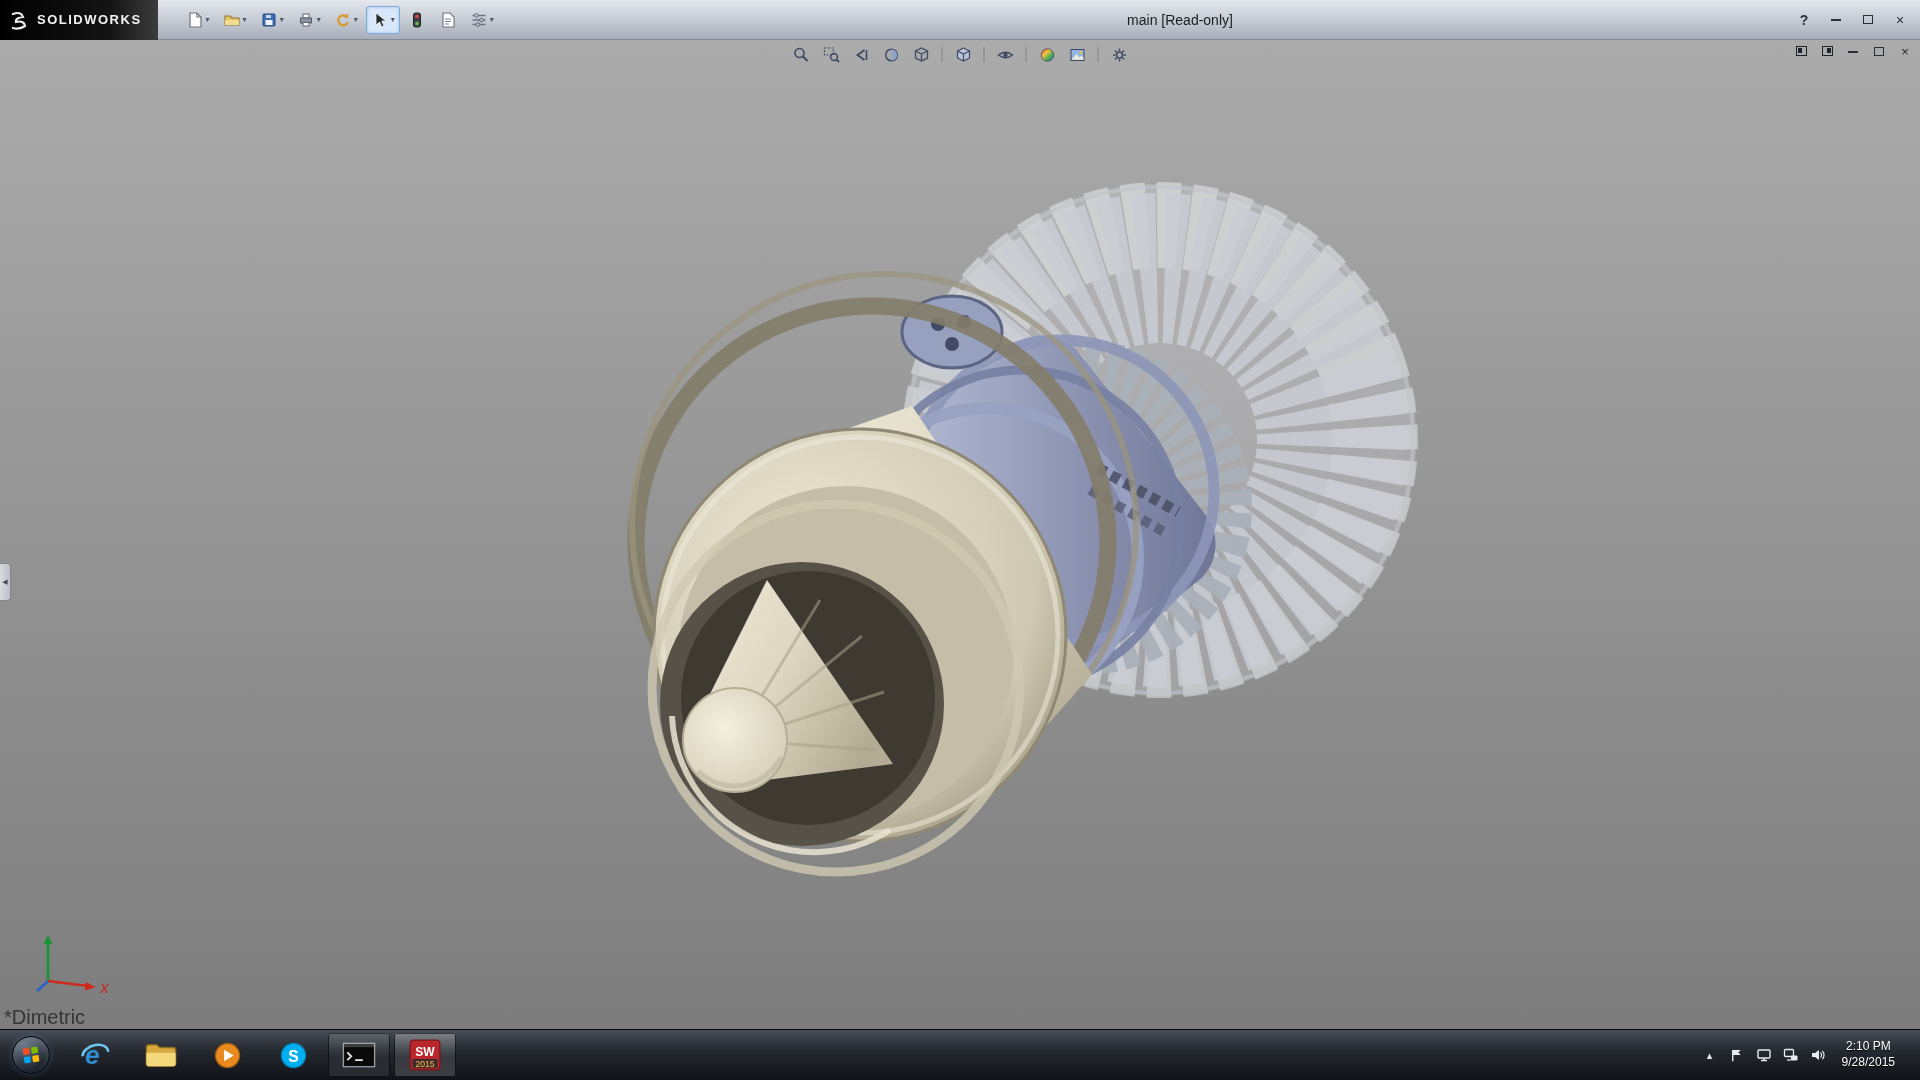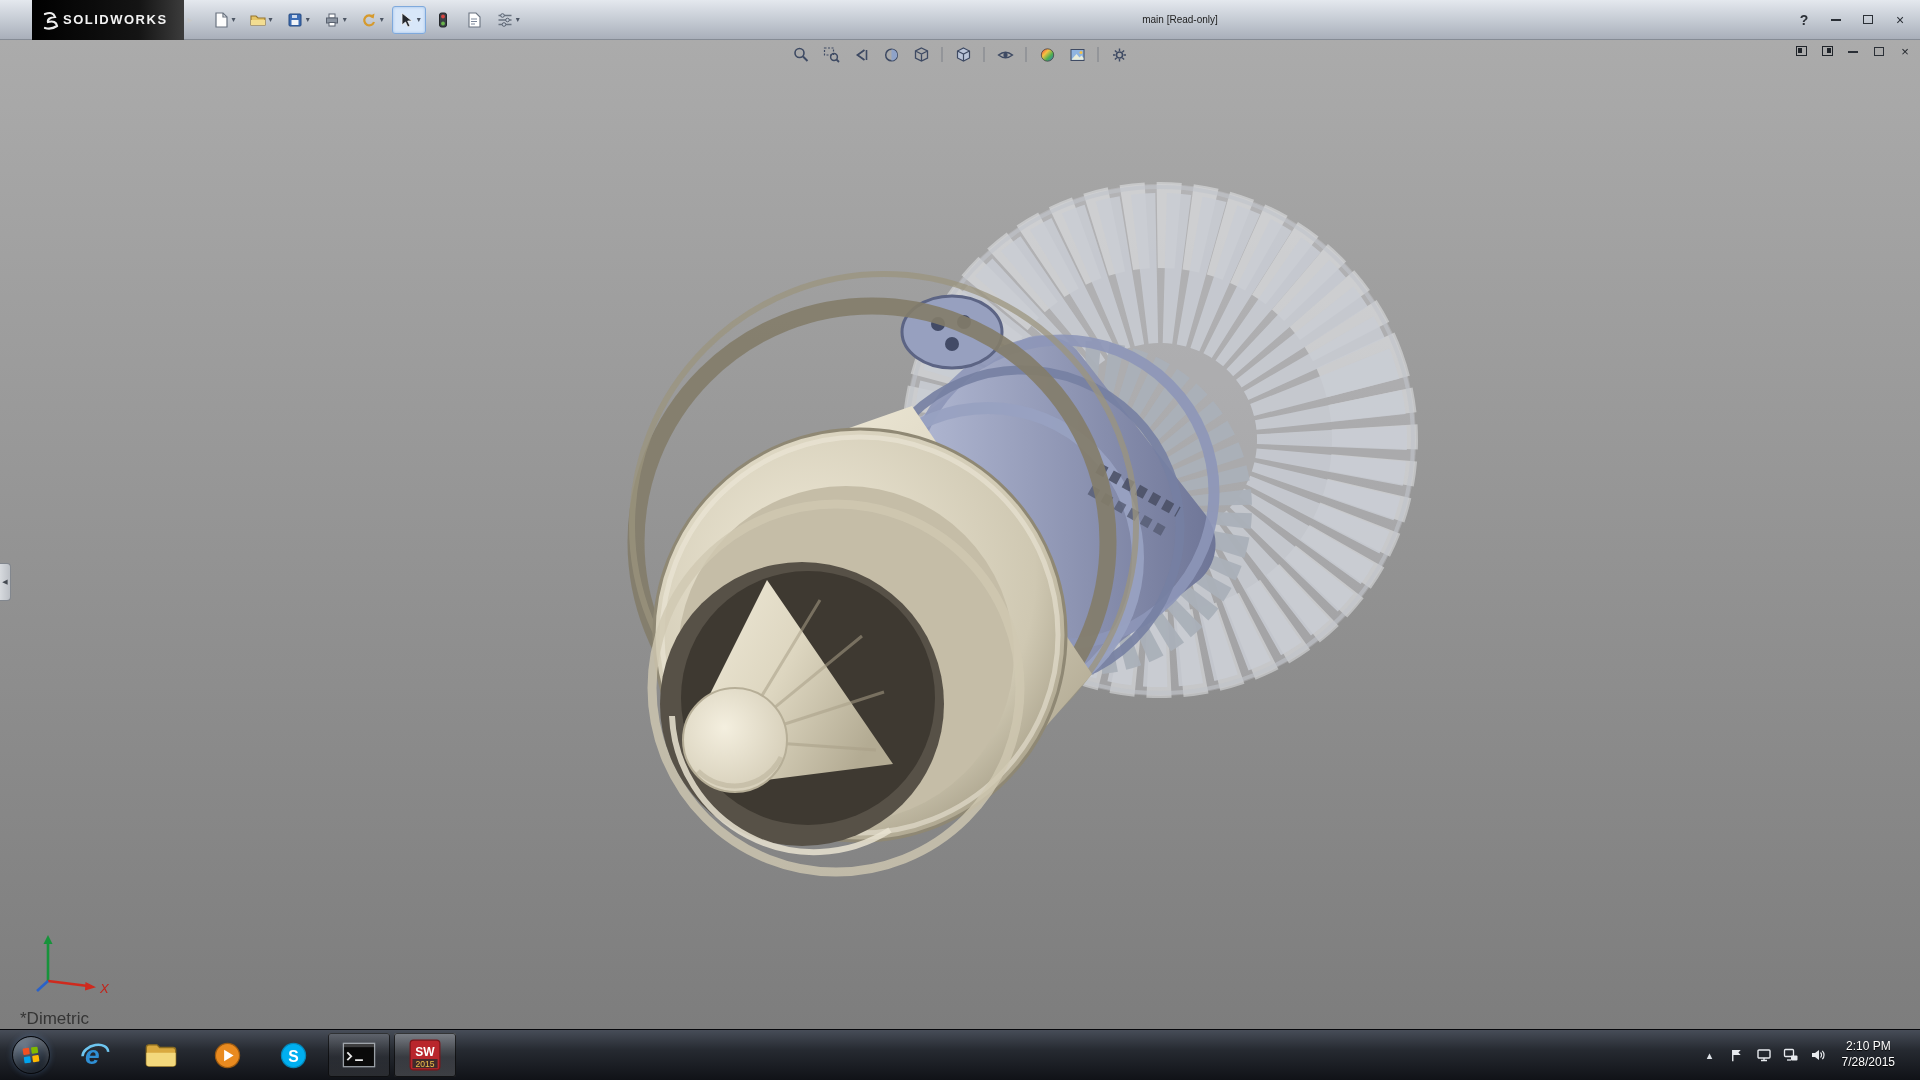--- a/index.html
+++ b/index.html
@@ -10,38 +10,38 @@
   .screen { position:relative; width:1920px; height:1080px; overflow:hidden; }
 
   
   .titlebar {
     position:absolute; top:0; left:0; right:0; height:40px;
     background:linear-gradient(#e4e8ee, var(--titlebar-bg,#c3c9d2) 55%, #a9afba);
     border-bottom:1px solid #858b95;
     display:flex; align-items:center;
   }
   .brand {
-    height:40px; display:flex; align-items:center; gap:1px;
+    height:40px; display:flex; align-items:center; gap:7px;
     background:linear-gradient(90deg,#000 0%,#141414 70%,#3c3c3c 100%);
-    padding:0 16px 0 10px; color:#fff;margin-left:32px;
+    padding:0 16px 0 10px; color:#fff;
   }
   .brand-text { font-size:13px; font-weight:bold; letter-spacing:1.5px; color:#f2f2f2; }
   .brand-arrow { color:#c9c9c9; font-size:10px; padding:0 4px; }
 
   .main-toolbar { display:flex; align-items:center; gap:3px; padding-left:10px; }
   .tb-btn {
     display:flex; align-items:center; gap:2px; padding:3px 4px;
     border:1px solid transparent; border-radius:3px; height:28px;
   }
   .tb-btn.active { background:#d8e7f9; border-color:#7fa9dc; box-shadow:inset 0 0 3px #9cbfe8; }
   .dd { font-size:8px; color:#4c5563; }
 
   .title-center {
     position:absolute; left:440px; right:0; text-align:center;
-    font-size:10px; color:#1d1d1d; pointer-events:none;
+    font-size:14px; color:#1d1d1d; pointer-events:none;
   }
   .titlebar-right { margin-left:auto; display:flex; align-items:center; gap:16px; padding-right:12px; }
   .help-glyph { font-size:14px; color:#2a2f36; font-weight:bold; }
   .win-btn { display:flex; align-items:center; justify-content:center; width:16px; height:16px; color:#2a2f36; font-size:14px; }
   .glyph-min { width:10px; height:3px; border-bottom:2px solid #2a2f36; }
   .glyph-restore { width:10px; height:9px; border:1.5px solid #2a2f36; }
 
   
   .viewport {
     position:absolute; top:40px; left:0; right:0; bottom:51px;
@@ -67,21 +67,21 @@
   .pane-ico.alt::after { left:auto; right:1px; }
 
   .left-tab {
     position:absolute; left:0; top:523px; width:11px; height:38px;
     background:linear-gradient(90deg,#d7dade,#bcc0c6); border:1px solid #82878e; border-left:none;
     border-radius:0 4px 4px 0; display:flex; align-items:center; justify-content:center;
     font-size:7px; color:#454a52; z-index:5;
   }
 
   .triad { position:absolute; left:32px; bottom:30px; z-index:4; }
-  .view-label { position:absolute; left:20px; bottom:0; font-size:17px; color:#353535; z-index:4; }
+  .view-label { position:absolute; left:4px; bottom:0; font-size:20px; color:#353535; z-index:4; }
 
   
   .taskbar {
     position:absolute; left:0; right:0; bottom:0; height:51px;
     background:linear-gradient(180deg,#474d58 0%, #262a31 40%, #101217 100%);
     border-top:1px solid #05060a;
     display:flex; align-items:stretch; z-index:10;
   }
   .start-btn { width:62px; display:flex; align-items:center; justify-content:center; }
   .orb {
@@ -473,19 +473,19 @@
         </svg>
       </button>
       <button class="tray-btn">
         <svg width="16" height="16" viewBox="0 0 16 16">
           <path d="M2 6 V10 H5 L9 13 V3 L5 6 Z" fill="#e7eaee"></path>
           <path d="M10.5 5.5 a3.5 3.5 0 0 1 0 5 M12.3 3.8 a6 6 0 0 1 0 8.4" fill="none" stroke="#e7eaee" stroke-width="1.2"></path>
         </svg>
       </button>
       <button class="clock">
         <div>2:10 PM</div>
-        <div>7/28/2015</div>
+        <div>9/28/2015</div>
       </button>
       <button class="show-desktop"></button>
     </div>
   </footer>
 
 </div>
 
 </body></html>

